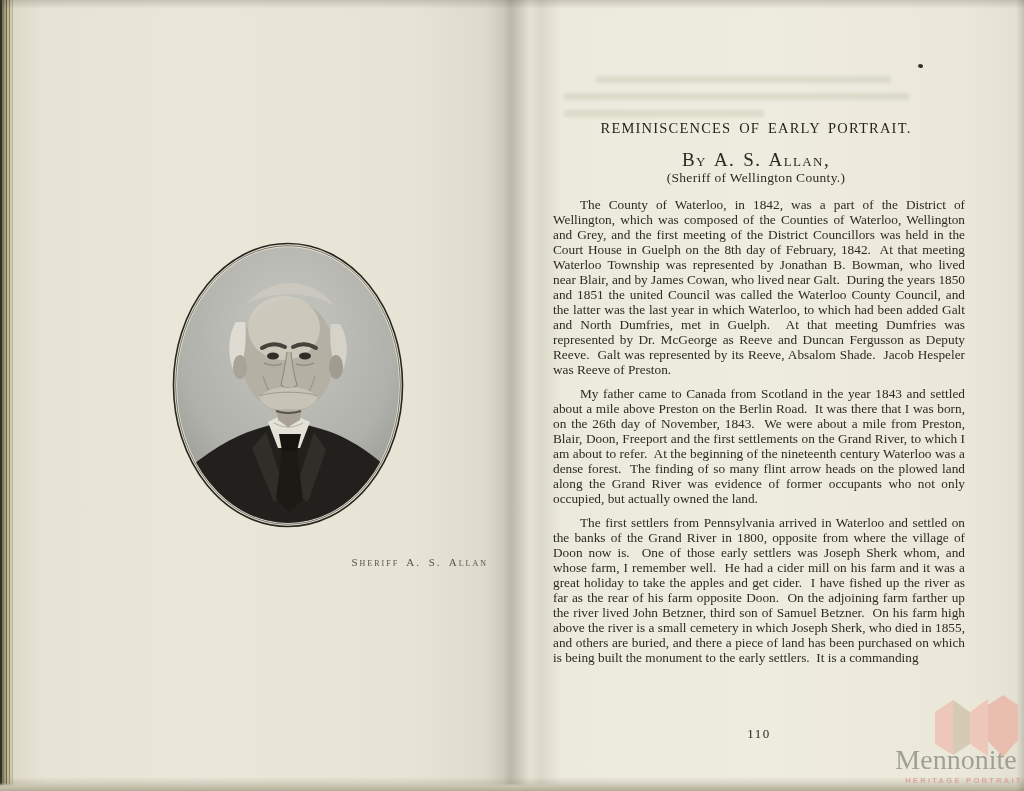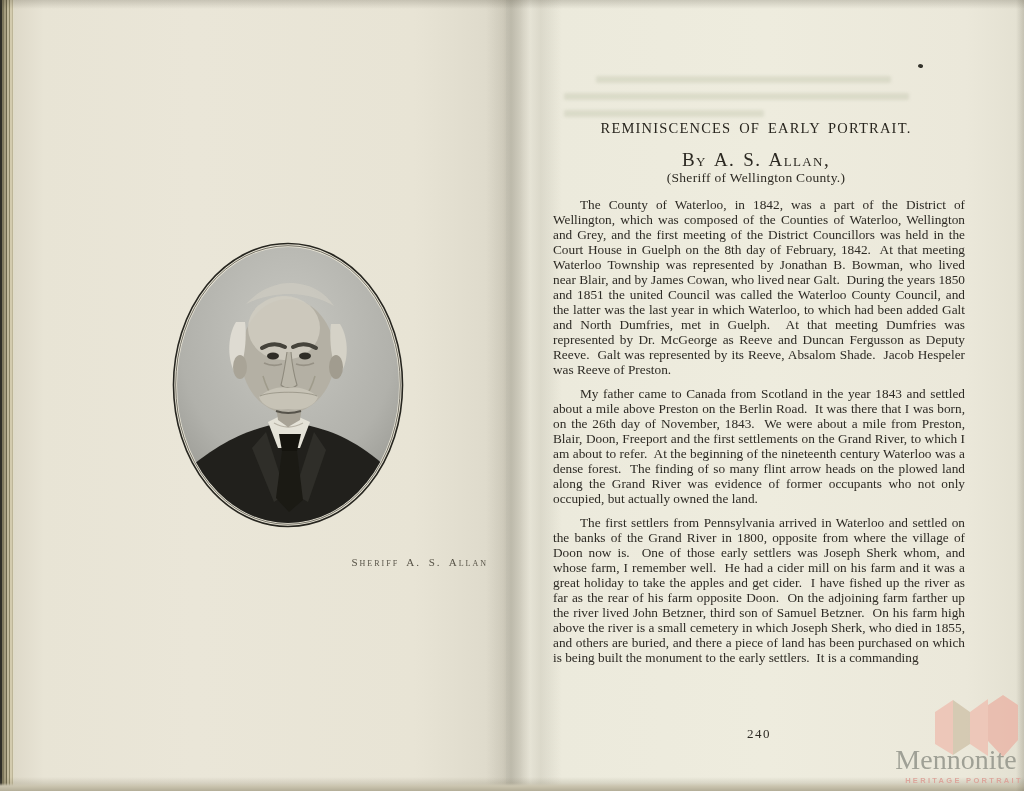--- a/index.html
+++ b/index.html
@@ -168,21 +168,21 @@
       <div class="byline">By A. S. Allan,</div>
 
       <div class="byline-note">(Sheriff of Wellington County.)</div>
 
       <div class="body-text">
         <p>The County of Waterloo, in 1842, was a part of the District of Wellington, which was composed of the Counties of Waterloo, Wellington and Grey, and the first meeting of the District Councillors was held in the Court House in Guelph on the 8th day of February, 1842.  At that meeting Waterloo Township was represented by Jonathan B. Bowman, who lived near Blair, and by James Cowan, who lived near Galt.  During the years 1850 and 1851 the united Council was called the Waterloo County Council, and the latter was the last year in which Waterloo, to which had been added Galt and North Dumfries, met in Guelph.  At that meeting Dumfries was represented by Dr. McGeorge as Reeve and Duncan Fergusson as Deputy Reeve.  Galt was represented by its Reeve, Absalom Shade.  Jacob Hespeler was Reeve of Preston.</p>
         <p>My father came to Canada from Scotland in the year 1843 and settled about a mile above Preston on the Berlin Road.  It was there that I was born, on the 26th day of November, 1843.  We were about a mile from Preston, Blair, Doon, Freeport and the first settlements on the Grand River, to which I am about to refer.  At the beginning of the nineteenth century Waterloo was a dense forest.  The finding of so many flint arrow heads on the plowed land along the Grand River was evidence of former occupants who not only occupied, but actually owned the land.</p>
         <p>The first settlers from Pennsylvania arrived in Waterloo and settled on the banks of the Grand River in 1800, opposite from where the village of Doon now is.  One of those early settlers was Joseph Sherk whom, and whose farm, I remember well.  He had a cider mill on his farm and it was a great holiday to take the apples and get cider.  I have fished up the river as far as the rear of his farm opposite Doon.  On the adjoining farm farther up the river lived John Betzner, third son of Samuel Betzner.  On his farm high above the river is a small cemetery in which Joseph Sherk, who died in 1855, and others are buried, and there a piece of land has been purchased on which is being built the monument to the early settlers.  It is a commanding</p>
       </div>
 
-      <div class="page-number">240</div>
+      <div class="page-number">110</div>
     </div>
   </div>
 
   <div class="gutter"></div>
 
   <div class="watermark">
     <svg class="wm-logo" viewBox="0 0 90 66" width="90" height="66" aria-hidden="true">
       <polygon points="7,18 25,6 25,61 7,50" fill="#eec3b5"></polygon>
       <polygon points="25,6 42,18 42,50 25,61" fill="#d2c6ae"></polygon>
       <polygon points="42,18 60,5 60,62 42,50" fill="#eec3b5"></polygon>

